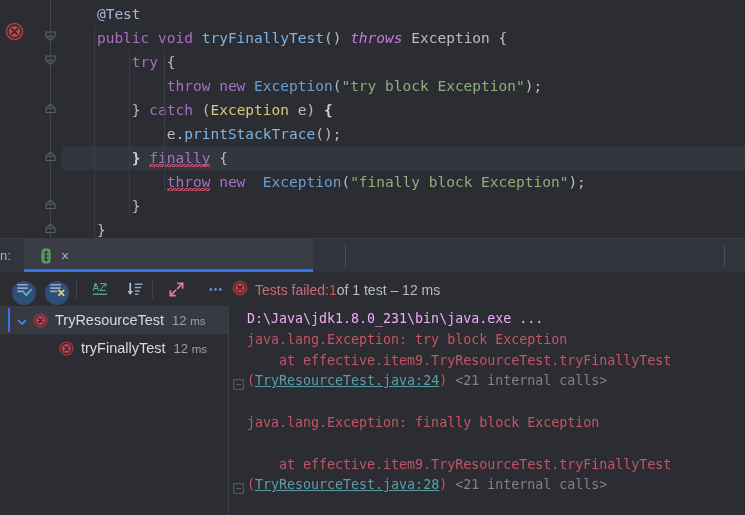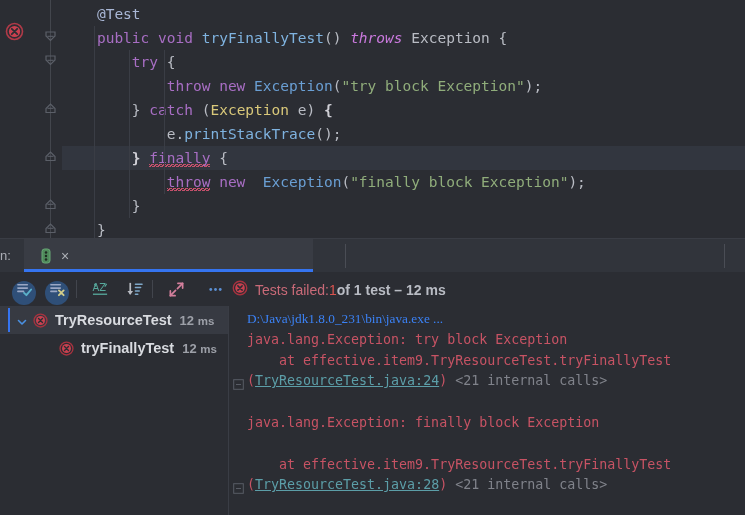--- a/index.html
+++ b/index.html
@@ -111,28 +111,27 @@
   .tb-sep{
     position:absolute;top:8px;width:1px;height:18px;background:#42454d;
   }
   .status{
     position:absolute;left:232px;top:8px;
     display:flex;align-items:center;
     font-size:14px;
   }
   .status .txt{margin-left:7px;color:#c96a78;}
   .status .num{color:#d9534f;}
-  .status .rest{color:#b9bcc4;font-weight:bold;}
+  .status .rest{color:#b9bcc4;}
 
   
   .tree{
     position:absolute;left:0;top:306px;width:228px;height:209px;
     background:#2b2d33;
     border-right:1px solid #3a3d45;
-    font-weight:bold;
   }
   .tree-row{
     position:relative;height:28px;display:flex;align-items:center;
     cursor:pointer;
   }
   .tree-row.sel{background:#373a42;}
   .tree-row.sel::before{
     content:"";position:absolute;left:8px;top:2px;width:2px;height:24px;
     background:#3574f0;
   }
@@ -150,21 +149,21 @@
   .con-gutter{
     position:absolute;left:0;top:0;width:20px;height:209px;
   }
   .fold-box{position:absolute;left:4px;width:11px;height:11px;}
   .con-text{
     position:absolute;left:18px;top:3px;
     font-family:"DejaVu Sans Mono","Liberation Mono",monospace;
     font-size:13.3px;line-height:20.8px;white-space:pre;
   }
   .con-text .ln{display:block;height:20.8px;}
-  .c-dim{color:#3b82f6;font-family:Liberation Serif, serif;}
+  .c-dim{color:#f0abfc;}
   .c-err{color:#c75364;}
   .c-link{color:#5c9ea8;text-decoration:underline;cursor:pointer;}
   .c-gray{color:#80838b;}
 </style>
 </head>
 <body>
 
 <div id="app">
 
   <div class="editor">

